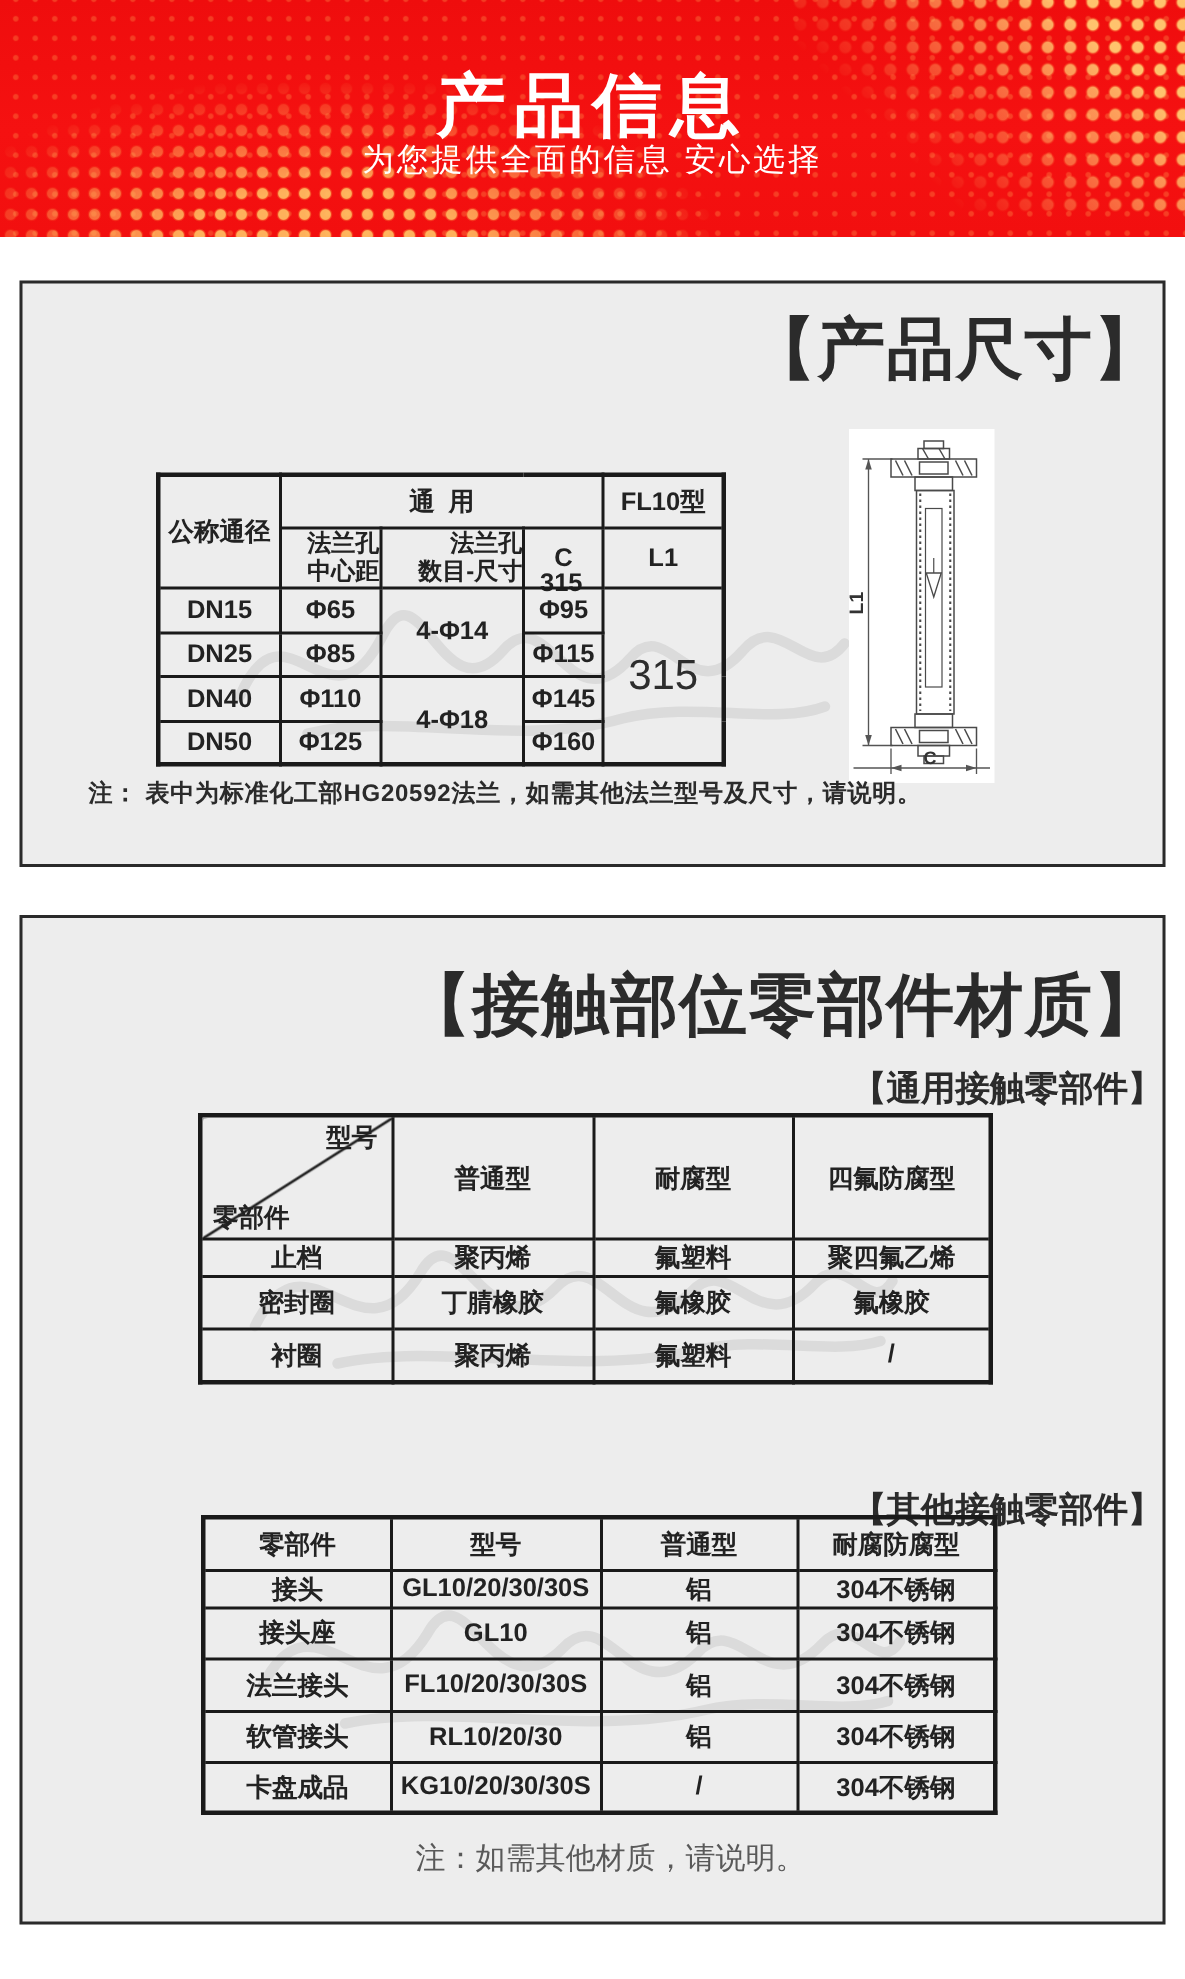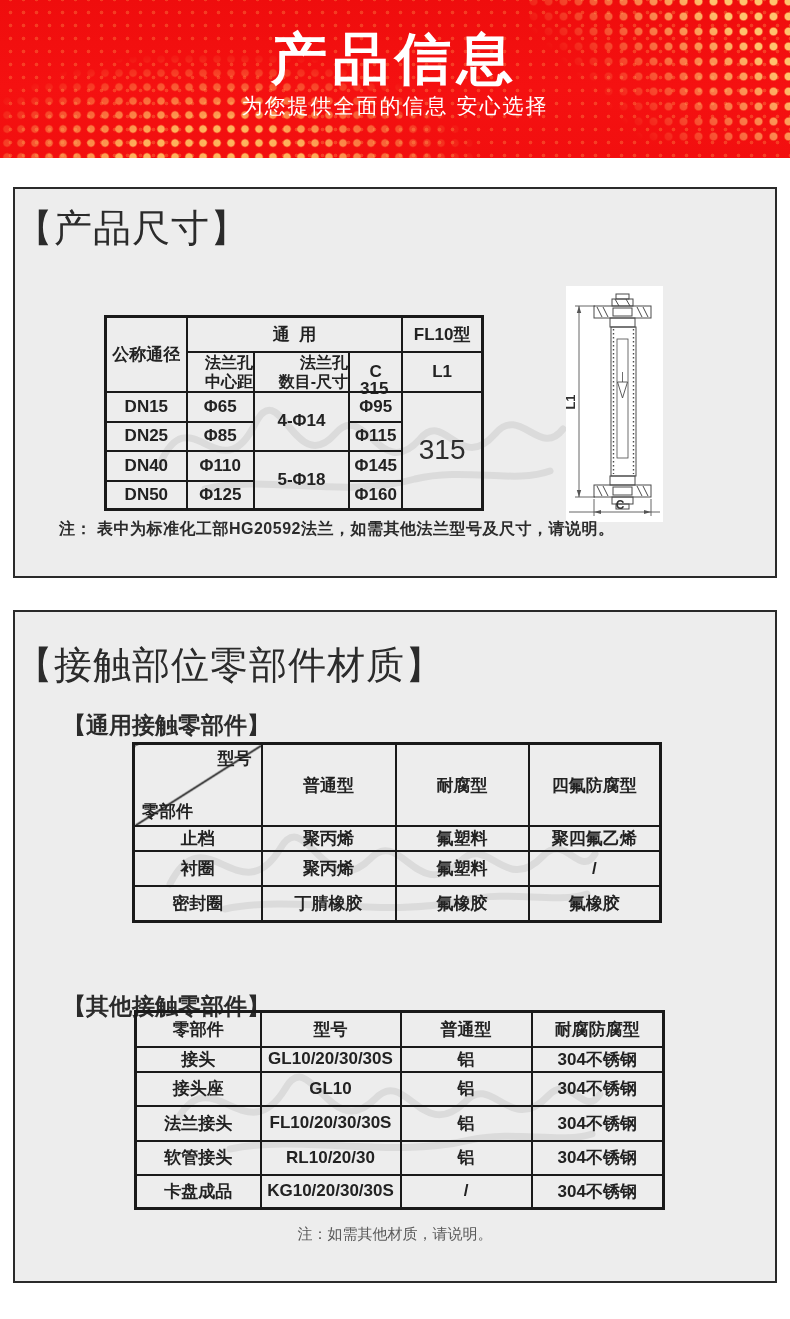--- a/index.html
+++ b/index.html
@@ -15,54 +15,54 @@
   .dots-tr { position:absolute; right:-6px; top:-6px; width:270px; height:150px;
       background-image:radial-gradient(circle, rgba(255,205,115,.95) 3.4px, rgba(255,180,80,.35) 4.2px, transparent 5px);
       background-size:15px 15px;
       -webkit-mask-image:linear-gradient(225deg,#000 22%,transparent 72%);
       mask-image:linear-gradient(225deg,#000 22%,transparent 72%); }
   .dots-bl { position:absolute; left:0; bottom:-4px; width:480px; height:110px;
       background-image:radial-gradient(circle, rgba(255,195,100,.9) 3.2px, rgba(255,175,70,.3) 4px, transparent 4.8px);
       background-size:14px 14px;
       -webkit-mask-image:radial-gradient(ellipse at 45% 105%, #000 25%, transparent 72%);
       mask-image:radial-gradient(ellipse at 45% 105%, #000 25%, transparent 72%); }
-  .banner-title { position:absolute; top:22px; left:0; width:100%; text-align:center;
-      color:#ffffff; font-size:56px; font-weight:700; letter-spacing:6px; }
+  .banner-title { position:absolute; top:40px; left:0; width:100%; text-align:center;
+      color:#ffffff; font-size:46px; font-weight:700; letter-spacing:6px; }
   .banner-sub { position:absolute; top:92px; left:0; width:100%; text-align:center;
       color:#ffffff; font-size:21px; font-weight:400; letter-spacing:2px; }
 
   
   .panel { position:absolute; left:13px; width:764px; background:#ededed; border:2px solid #2a2a2a; }
   .panel-1 { top:187px; height:391px; }
   .panel-2 { top:610px; height:673px; }
-  .sec-title { position:absolute; left:0; width:100%; text-align:left;
-      color:#2b2b2b; font-size:38px; font-weight:400; letter-spacing:1px; }
-  .sub-title { position:absolute; left:0; width:100%; text-align:left;
+  .sec-title { position:absolute; left:0; width:100%; text-align:right;
+      color:#2b2b2b; font-size:45px; font-weight:700; letter-spacing:1px; }
+  .sub-title { position:absolute; left:0; width:100%; text-align:right;
       color:#2b2b2b; font-size:23px; font-weight:700;padding-left:48px; }
 
   
   table.spec { border-collapse:collapse; table-layout:fixed; color:#222; font-weight:700; }
   table.spec th, table.spec td { border:2px solid #1a1a1a; text-align:center; vertical-align:middle;
       padding:0; font-weight:700; white-space:pre; }
   table.spec { border:3px solid #1a1a1a; }
 
   
   .t1wrap { position:absolute; left:89px; top:126px; }
   .t1 { font-size:17px; width:380px; position:relative; z-index:2; }
   .t1 .small2 { font-size:16px; line-height:19px;text-align:right; }
   .t1 .l1v { font-weight:400; font-size:28px; color:#2d2d2d; }
   .c-overlap { position:absolute; left:256px; top:64px; z-index:1; font-size:17px; font-weight:700; color:#222; }
 
   
   .drawing { position:absolute; left:551px; top:97px; width:97px; height:236px; background:#ffffff; }
   .drawing svg { display:block; }
 
   .note1 { position:absolute; left:44px; top:330px; font-size:16px; font-weight:700; color:#2b2b2b; letter-spacing:.5px; }
-  .note2 { position:absolute; left:0; top:613px; width:100%; text-align:center;
-      font-size:15px; font-weight:400; color:#595959; }
+  .note2 { position:absolute; left:12px; top:613px; width:100%; text-align:center;
+      font-size:20px; font-weight:400; color:#595959; }
 
   
   .t2wrap { position:absolute; left:117px; top:130px; }
   .t2 { width:527px; font-size:17px; }
   .t3wrap { position:absolute; left:119px; top:398px; }
   .t3 { width:528px; font-size:17px; }
   th.diag { position:relative;
       background-image:linear-gradient(to bottom right,
         transparent calc(50% - 1.4px), #1a1a1a calc(50% - .3px),
         #1a1a1a calc(50% + .3px), transparent calc(50% + 1.4px)); }
@@ -124,21 +124,21 @@
           <td rowspan="4" class="l1v">315</td>
         </tr>
         <tr style="height:29px">
           <td>DN25</td>
           <td>Φ85</td>
           <td>Φ115</td>
         </tr>
         <tr style="height:30px">
           <td>DN40</td>
           <td>Φ110</td>
-          <td rowspan="2">5-Φ18</td>
+          <td rowspan="2">4-Φ18</td>
           <td>Φ145</td>
         </tr>
         <tr style="height:29px">
           <td>DN50</td>
           <td>Φ125</td>
           <td>Φ160</td>
         </tr>
       </tbody>
         </table>
     </div>
@@ -228,30 +228,30 @@
           <th>耐腐型</th>
           <th>四氟防腐型</th>
         </tr>
         <tr style="height:20px">
           <td>止档</td>
           <td>聚丙烯</td>
           <td>氟塑料</td>
           <td>聚四氟乙烯</td>
         </tr>
         <tr style="height:35px">
+          <td>密封圈</td>
+          <td>丁腈橡胶</td>
+          <td>氟橡胶</td>
+          <td>氟橡胶</td>
+        </tr>
+        <tr style="height:35px">
           <td>衬圈</td>
           <td>聚丙烯</td>
           <td>氟塑料</td>
           <td>/</td>
-        </tr>
-        <tr style="height:35px">
-          <td>密封圈</td>
-          <td>丁腈橡胶</td>
-          <td>氟橡胶</td>
-          <td>氟橡胶</td>
         </tr>
       </tbody>
         </table>
     </div>
 
     <div class="sub-title" style="top:379px">【其他接触零部件】</div>
 
     <div class="t3wrap">
       <table class="spec t3">
         <colgroup>

